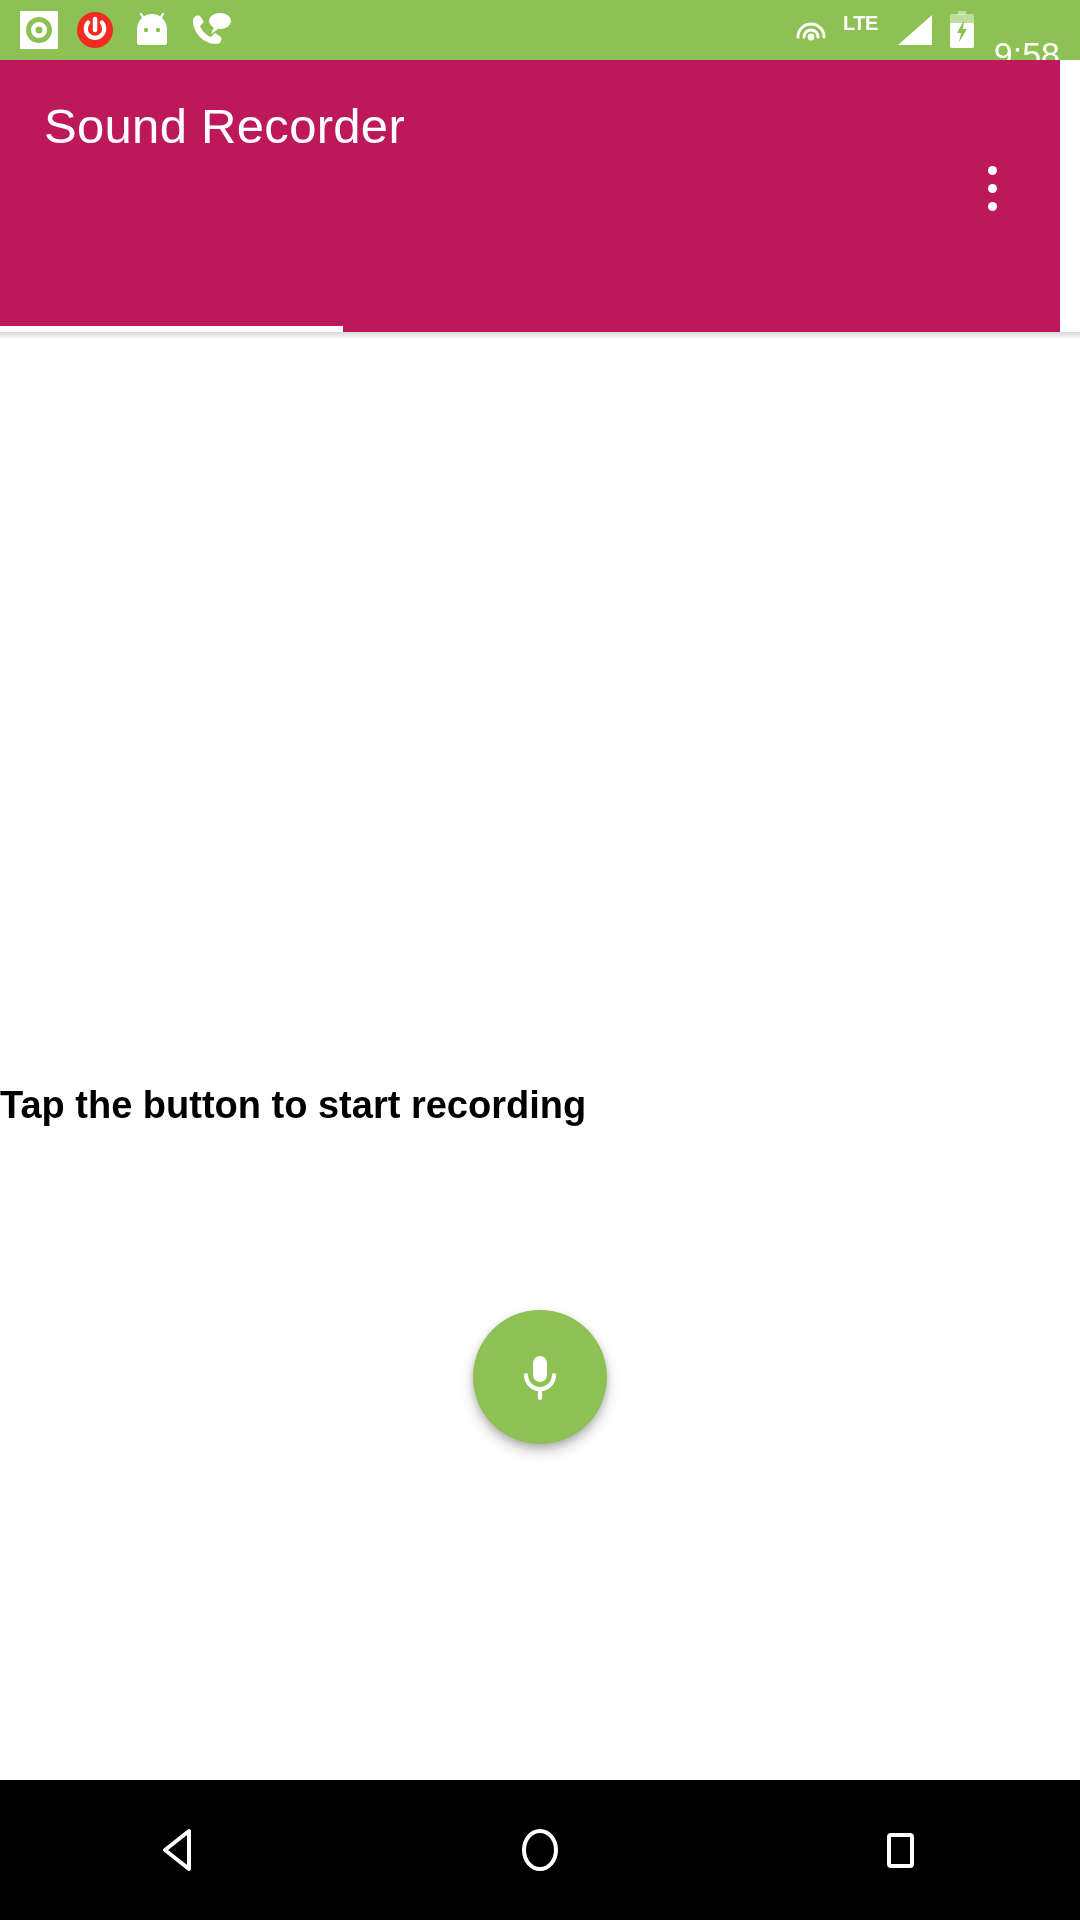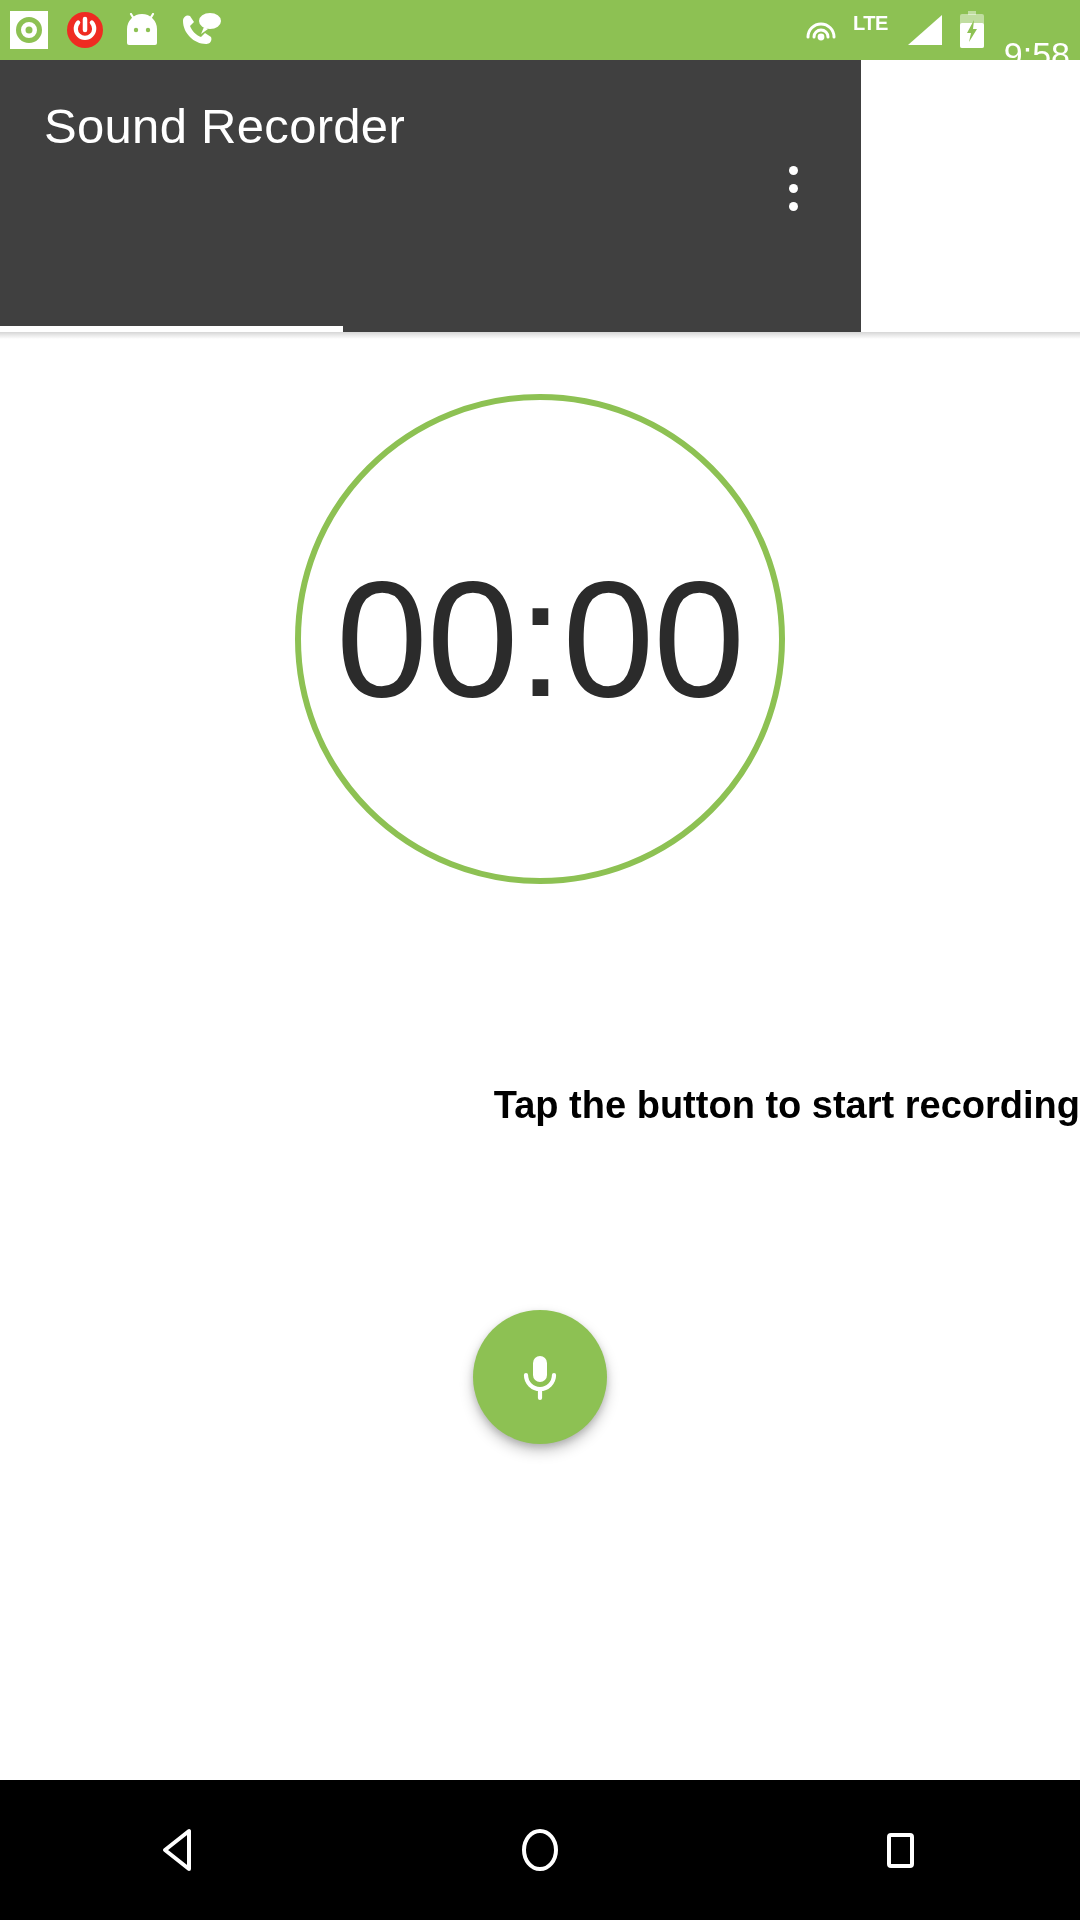--- a/index.html
+++ b/index.html
@@ -9,21 +9,21 @@
     font-family:"Liberation Sans", sans-serif;
     overflow:hidden;
   }
   .phone { position:relative; width:1080px; height:1920px; background:#ffffff; }
 
   
   .statusbar {
     position:absolute; top:0; left:0; width:1080px; height:60px;
     background:#8dc153;
     display:flex; align-items:center; justify-content:space-between;
-    padding:0 10px;
+    padding:0 20px;
   }
   .sb-left { display:flex; align-items:center; gap:18px; }
   .sb-right { display:flex; align-items:center; gap:14px; }
 
   .ic-recorder {
     width:38px; height:38px; background:#ffffff;
     display:flex; align-items:center; justify-content:center;
   }
   .ic-recorder i {
     width:26px; height:26px; border-radius:50%;
@@ -45,22 +45,22 @@
     letter-spacing:-.5px; margin-bottom:14px;
   }
   .ic-battery { width:28px; height:38px; }
   .sb-clock {
     color:#ffffff; font-size:34px; font-weight:400;
     letter-spacing:0px; margin-left:4px;margin-top:48px;
   }
 
   
   .appbar {
-    position:absolute; top:60px; left:0; width:861px; height:272px;
-    background:#404040;
+    position:absolute; top:60px; left:0; width:1060px; height:272px;
+    background:#be185d;
   }
   .appbar-title {
     position:absolute; left:44px; top:38px;
     color:#ffffff; font-size:49px; font-weight:400; letter-spacing:.3px;
   }
   .overflow-btn {
     position:absolute; right:30px; top:86px;
     width:76px; height:84px;
     display:flex; flex-direction:column; align-items:center; justify-content:center;
     gap:9px; cursor:pointer;
@@ -103,21 +103,21 @@
     display:flex; align-items:center; justify-content:center;
   }
   .timer-text {
     font-size:165px; font-weight:300; color:#2b2b2b;
     letter-spacing:-1px; line-height:1;
     font-family:"Liberation Sans", sans-serif;
   }
 
   .hint-text {
     position:absolute; left:0; top:752px; width:1080px;
-    text-align:right; color:#000000;
+    text-align:left; color:#000000;
     font-size:38px; font-weight:bold; letter-spacing:0px;
   }
 
   .fab {
     position:absolute; left:50%; top:978px; transform:translateX(-50%);
     width:134px; height:134px; border-radius:50%;
     background:#8dc153;
     box-shadow:0 7px 14px rgba(0,0,0,.22), 0 3px 6px rgba(0,0,0,.14);
     display:flex; align-items:center; justify-content:center;
     cursor:pointer;
@@ -218,23 +218,20 @@
       <span></span>
     </div>
 
 
     <div class="tab-indicator"></div>
   </div>
 
   <div class="content">
     <div class="content-shadow"></div>
 
-    <div class="timer-circle">
-      <span class="timer-text">00:00</span>
-    </div>
 
     <div class="hint-text">Tap the button to start recording</div>
 
     <div class="fab">
       <svg viewBox="0 0 62 62">
         <rect x="24" y="10" width="14" height="26" rx="7" fill="#ffffff"></rect>
         <path d="M17 29 a14 14 0 0 0 28 0" stroke="#ffffff" stroke-width="4.2" fill="none" stroke-linecap="round"></path>
         <path d="M31 43 v9" stroke="#ffffff" stroke-width="4.2" stroke-linecap="round"></path>
       </svg>
     </div>

